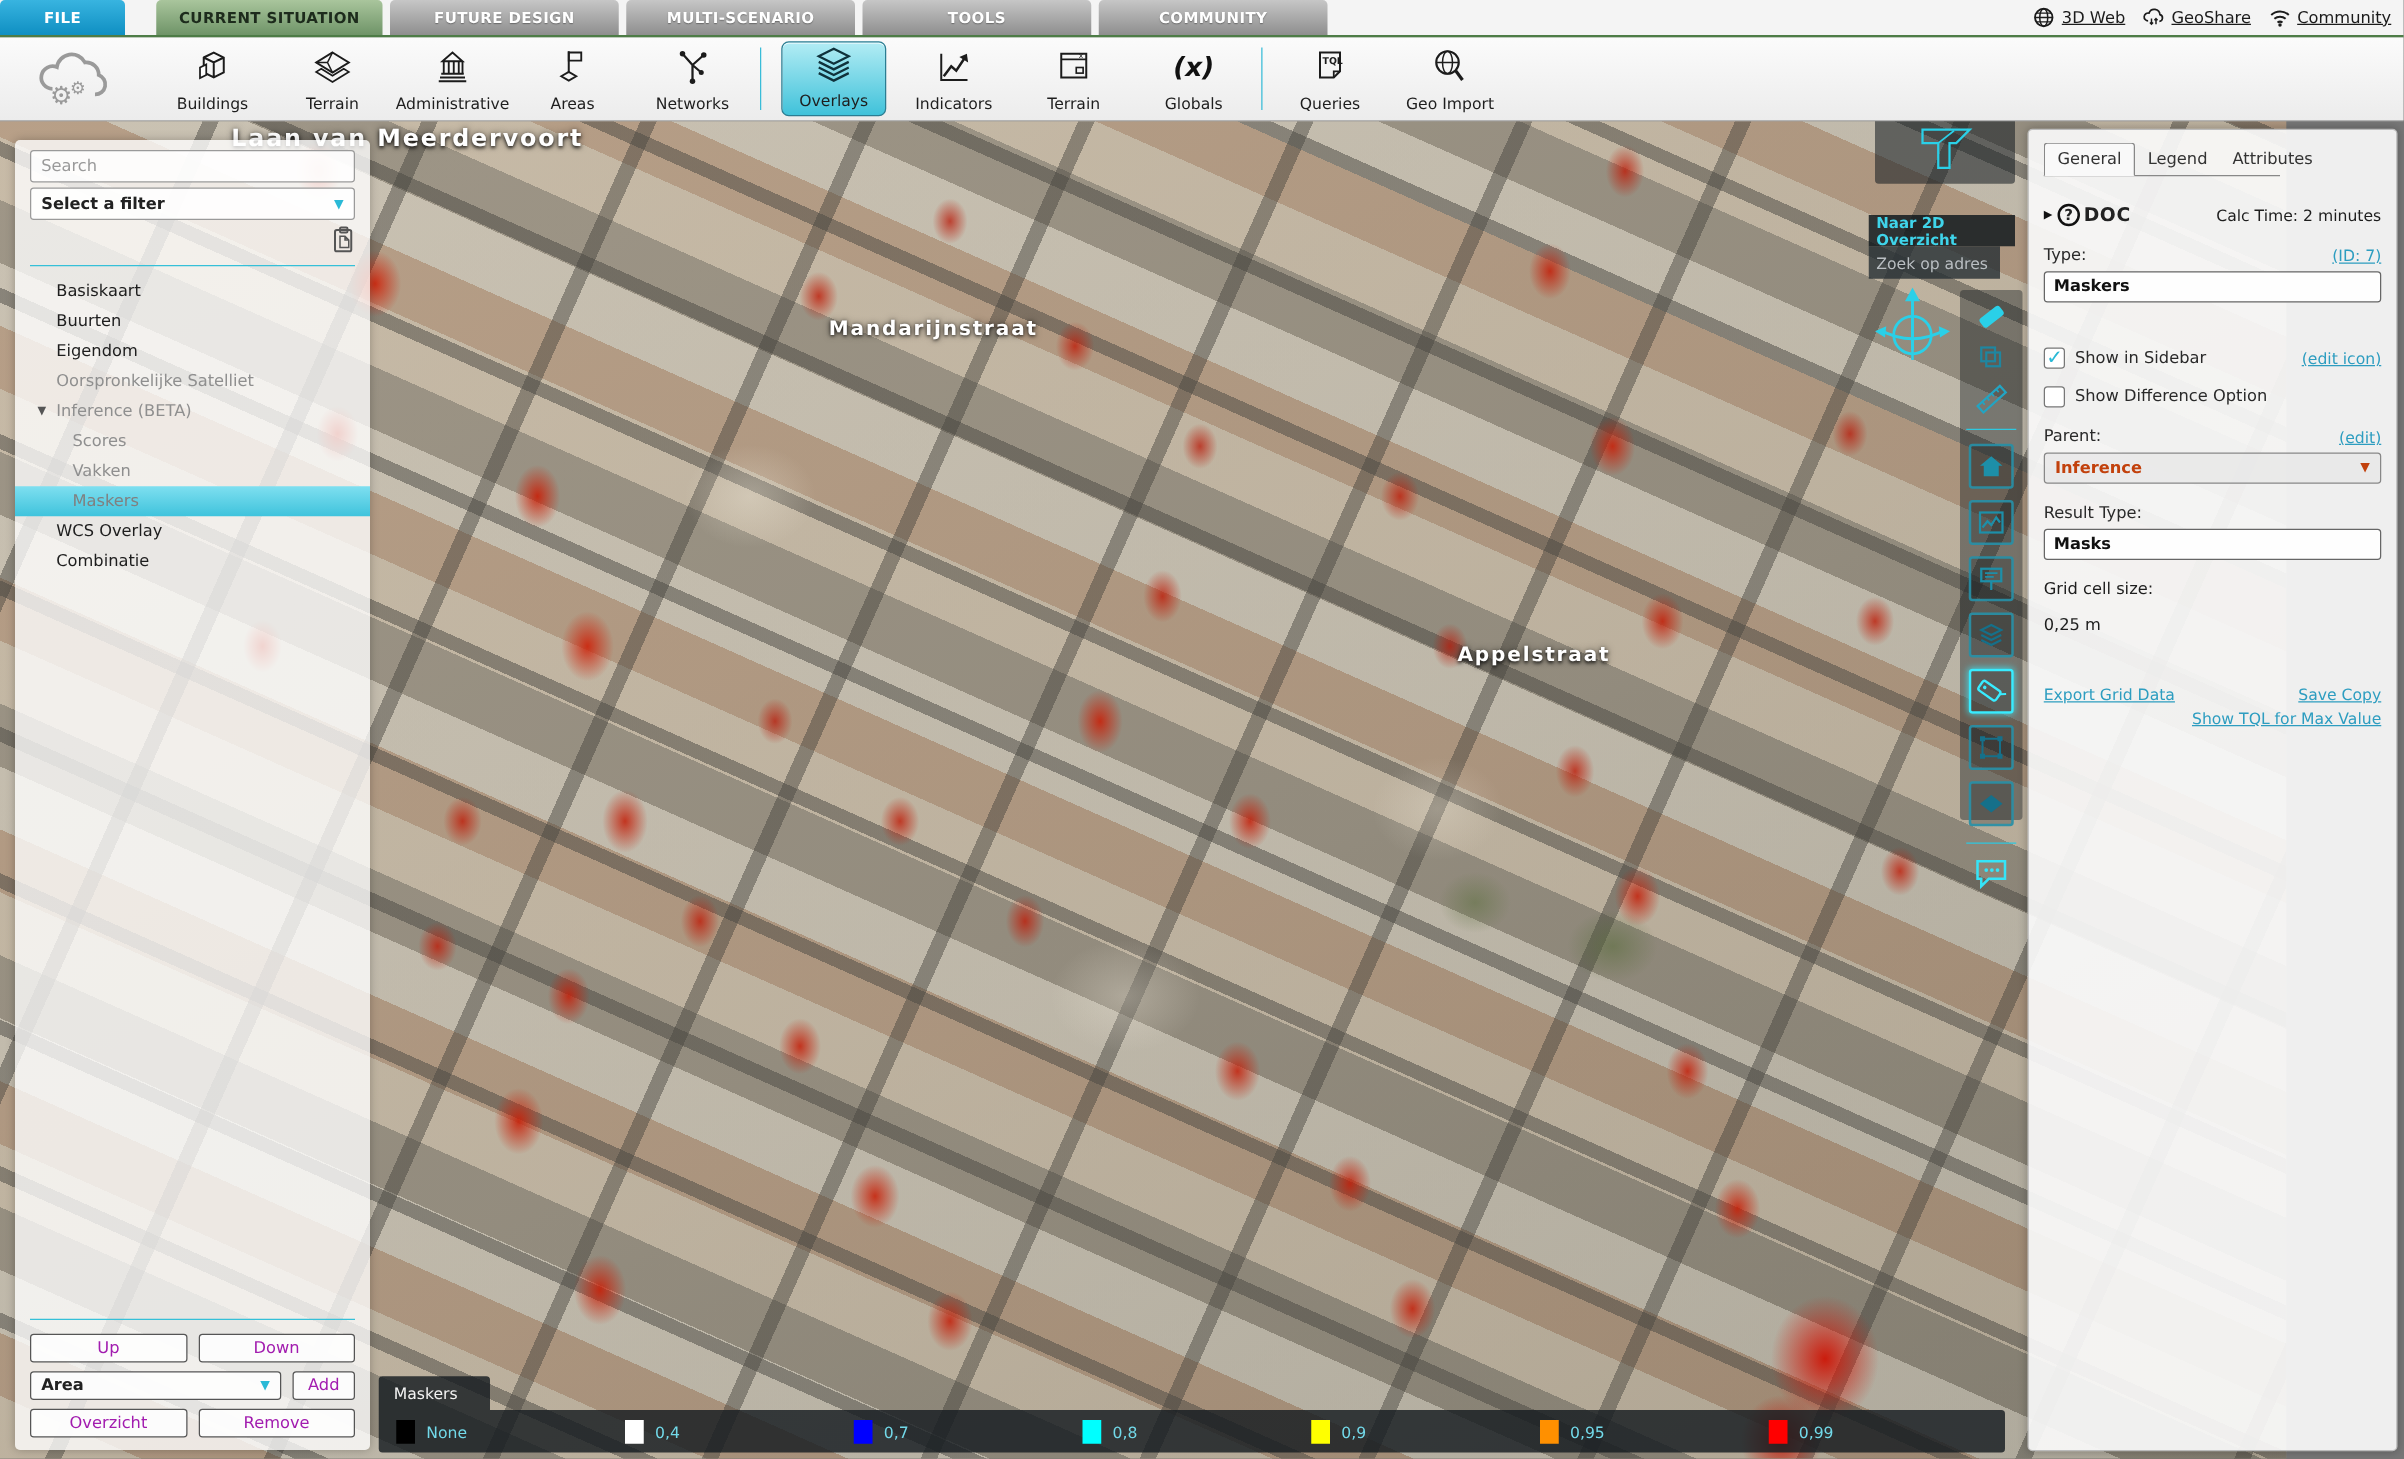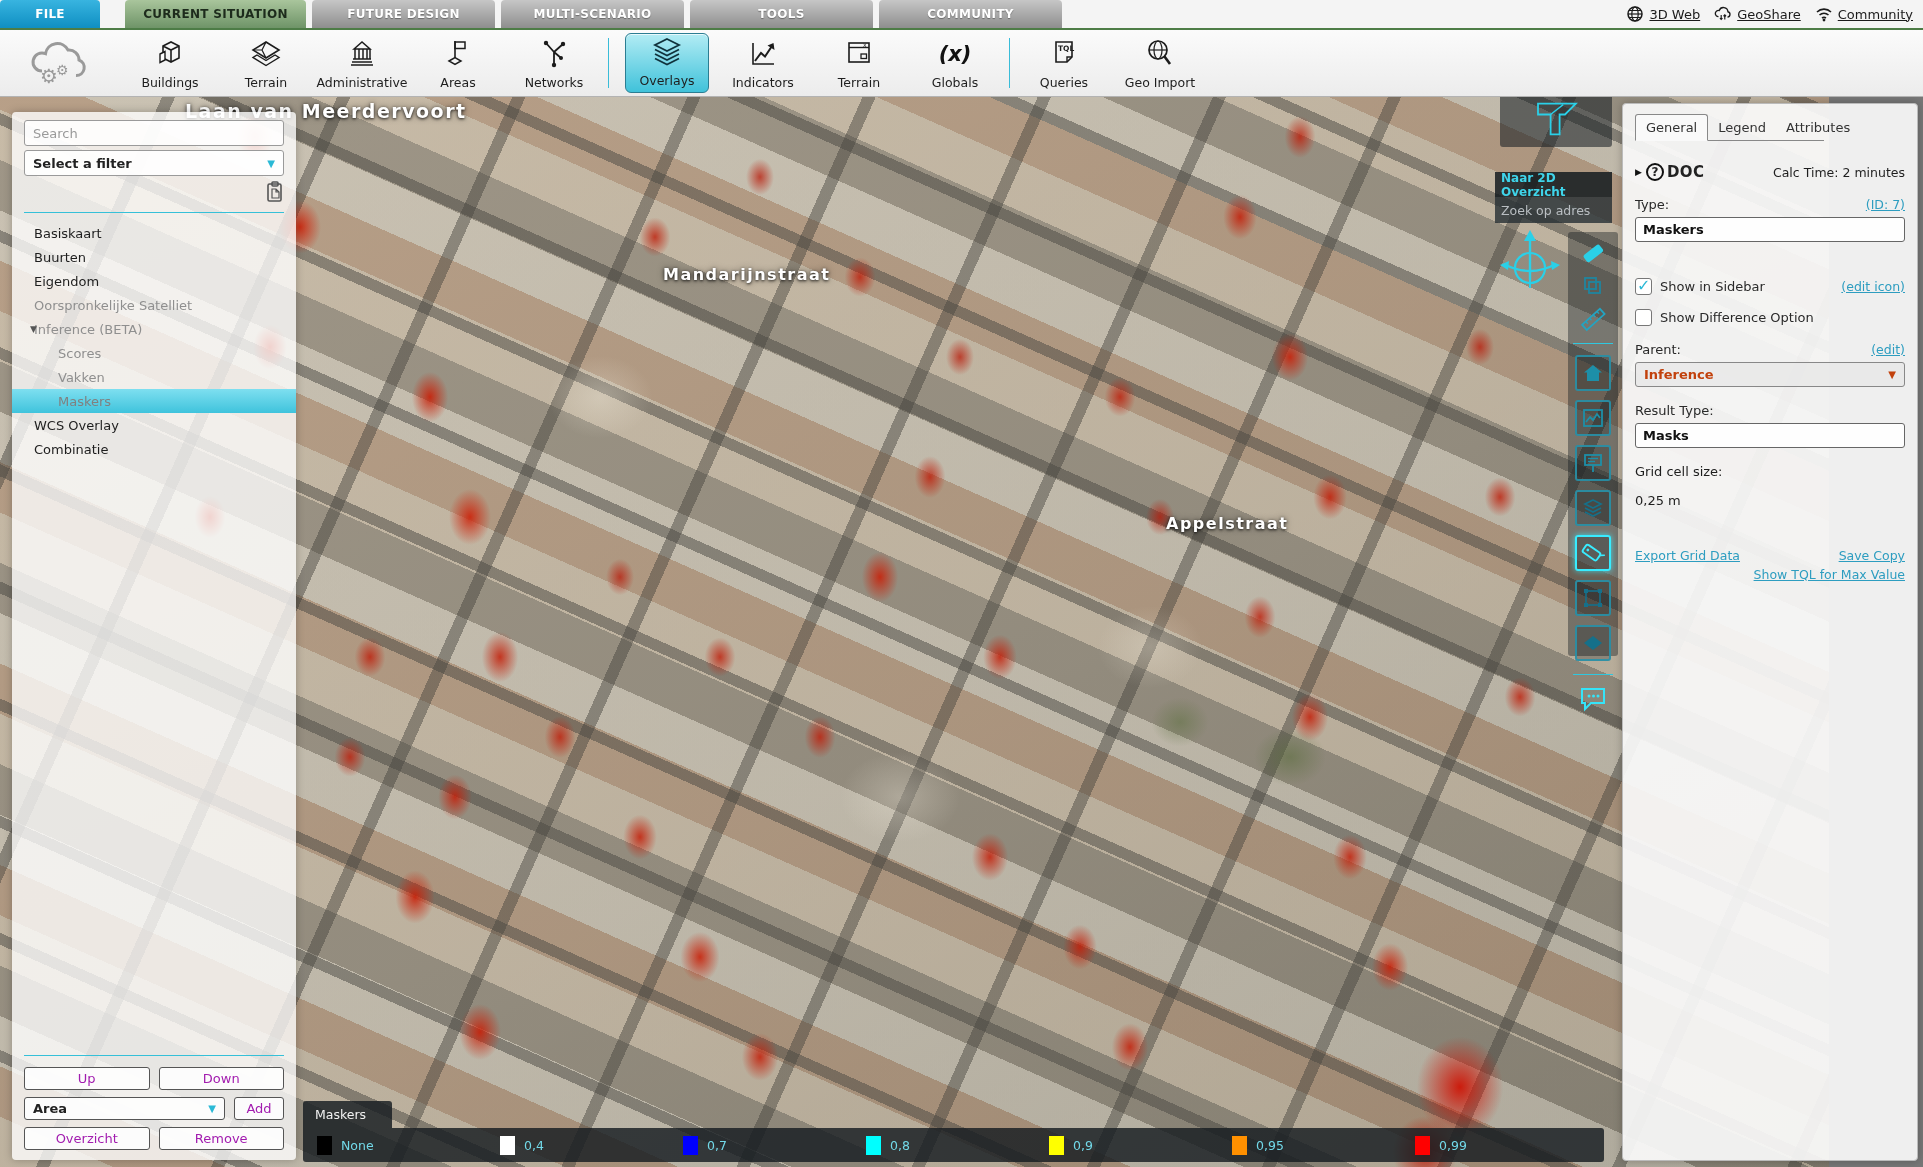--- a/index.html
+++ b/index.html
@@ -82,46 +82,46 @@
       radial-gradient(20px 26px at 1480px 250px, rgba(185,25,8,.75), rgba(185,25,8,0) 70%),
       radial-gradient(22px 28px at 1520px 600px, rgba(190,28,8,.8), rgba(190,28,8,0) 70%),
       radial-gradient(50px 40px at 1290px 660px, rgba(88,108,58,.55), rgba(88,108,58,0) 72%),
       radial-gradient(40px 34px at 1180px 625px, rgba(92,112,62,.5), rgba(92,112,62,0) 72%),
       radial-gradient(80px 60px at 900px 700px, rgba(242,236,222,.3), rgba(242,236,222,0) 75%),
       radial-gradient(70px 55px at 600px 300px, rgba(242,236,222,.32), rgba(242,236,222,0) 75%),
       radial-gradient(70px 55px at 1150px 550px, rgba(242,236,222,.25), rgba(242,236,222,0) 75%);
   }
   .street-label { position:absolute; color:#fff; font-weight:bold; text-shadow:0 1px 3px rgba(0,0,0,.8),0 0 6px rgba(0,0,0,.5); letter-spacing:1.5px; z-index:3; }
   .sl-0 { left:185px; top:3px; font-size:19px; }
-  .sl-1 { left:663px; top:168px; font-size:16px; }
+  .sl-1 { left:663px; top:156px; font-size:16px; }
   .sl-2 { left:1166px; top:417px; font-size:16px; }
 
   
   .tlogo-box { position:absolute; left:1500px; top:90px; width:112px; height:57px; background:rgba(18,26,31,.55); border-radius:3px; display:flex; align-items:center; justify-content:center; z-index:10; }
   .bar-2d { position:absolute; left:1495px; top:172px; width:117px; height:25px; background:rgba(14,22,27,.82); color:#3fd4ea; font-weight:bold; font-size:12px; display:flex; align-items:center; padding-left:6px; z-index:10; cursor:pointer; }
-  .bar-zoek { position:absolute; left:1495px; top:197px; width:117px; height:26px; background:rgba(38,46,51,.8); color:#b9bec2; font-size:12.5px; display:flex; align-items:center; padding-left:6px; z-index:10; cursor:text; }
+  .bar-zoek { position:absolute; left:1495px; top:197px; width:105px; height:26px; background:rgba(38,46,51,.8); color:#b9bec2; font-size:12.5px; display:flex; align-items:center; padding-left:6px; z-index:10; cursor:text; }
   .icon-strip { position:absolute; left:1568px; top:232px; width:50px; height:424px; background:rgba(14,22,27,.4); border-radius:3px; z-index:9; }
   .compass { position:absolute; left:1496px; top:228px; width:70px; height:70px; z-index:11; }
   .mini-tools { position:absolute; left:1574px; top:240px; width:38px; z-index:11; display:flex; flex-direction:column; align-items:center; gap:7px; }
   .tool-divider { width:40px; height:1px; background:#2ec8e0; margin:4px 0; }
   .tool-box { width:36px; height:36px; border:2px solid rgba(40,146,170,.9); border-radius:3px; display:flex; align-items:center; justify-content:center; margin-bottom:2px; cursor:pointer; background:rgba(10,18,22,.25); }
   .tool-box.sel { border-color:#38ecff; box-shadow:0 0 6px rgba(56,236,255,.8); }
   .tool-plain { width:32px; height:26px; display:flex; align-items:center; justify-content:center; cursor:pointer; }
 
   
   .sidebar { position:absolute; left:12px; top:112px; bottom:7px; width:284px; background:rgba(255,255,255,.78); border-radius:4px; box-shadow:0 0 8px rgba(0,0,0,.25); z-index:20; display:flex; flex-direction:column; padding:8px 0 10px 0; }
   .sb-pad { padding:0 12px; }
   .sb-search { width:100%; height:26px; border:1px solid #9a9a9a; border-radius:3px; background:rgba(255,255,255,.85); padding:0 8px; font-size:13px; color:#333; font-family:inherit; }
   .sb-search::placeholder { color:#9a9a9a; }
   .sb-select { margin-top:4px; height:26px; border:1px solid #9a9a9a; border-radius:3px; background:rgba(255,255,255,.9); display:flex; align-items:center; justify-content:space-between; padding:0 8px; font-weight:bold; cursor:pointer; }
   .sb-select .arrow { color:#2ab9d6; font-size:10px; }
   .sb-clip-row { display:flex; justify-content:flex-end; padding:4px 10px 2px 0; }
   .cyan-line { height:1px; background:#35c0d8; margin:4px 12px; }
   .sb-list { flex:1; overflow:hidden; padding-top:4px; }
-  .sb-item { height:24px; display:flex; align-items:center; padding-left:22px; font-size:13px; color:#1e1e1e; cursor:pointer; position:relative; }
+  .sb-item { height:24px; display:flex; align-items:center; padding-left:33px; font-size:13px; color:#1e1e1e; cursor:pointer; position:relative; }
   .sb-item.muted { color:#8f8f8f; }
   .sb-item.indent { padding-left:46px; }
   .sb-item.selected { background:linear-gradient(#7edff0,#3fc3dc); color:#808080; }
   .sb-item .tree-arrow { position:absolute; left:18px; font-size:9px; color:#555; }
   .sb-bottom { padding:0 12px; }
   .btn-row { display:flex; gap:9px; margin-top:7px; }
   .sb-btn { flex:1; height:23px; background:rgba(253,253,253,.95); border:1px solid #555; border-radius:3px; font-size:13px; color:#a21caf; display:flex; align-items:center; justify-content:center; cursor:pointer; font-family:inherit; }
   .area-row { display:flex; gap:9px; margin-top:7px; }
   .area-select { flex:1; height:23px; border:1px solid #555; border-radius:3px; background:rgba(253,253,253,.95); display:flex; align-items:center; justify-content:space-between; padding:0 8px; font-weight:bold; cursor:pointer; }
   .area-select .arrow { color:#2ab9d6; font-size:10px; }

